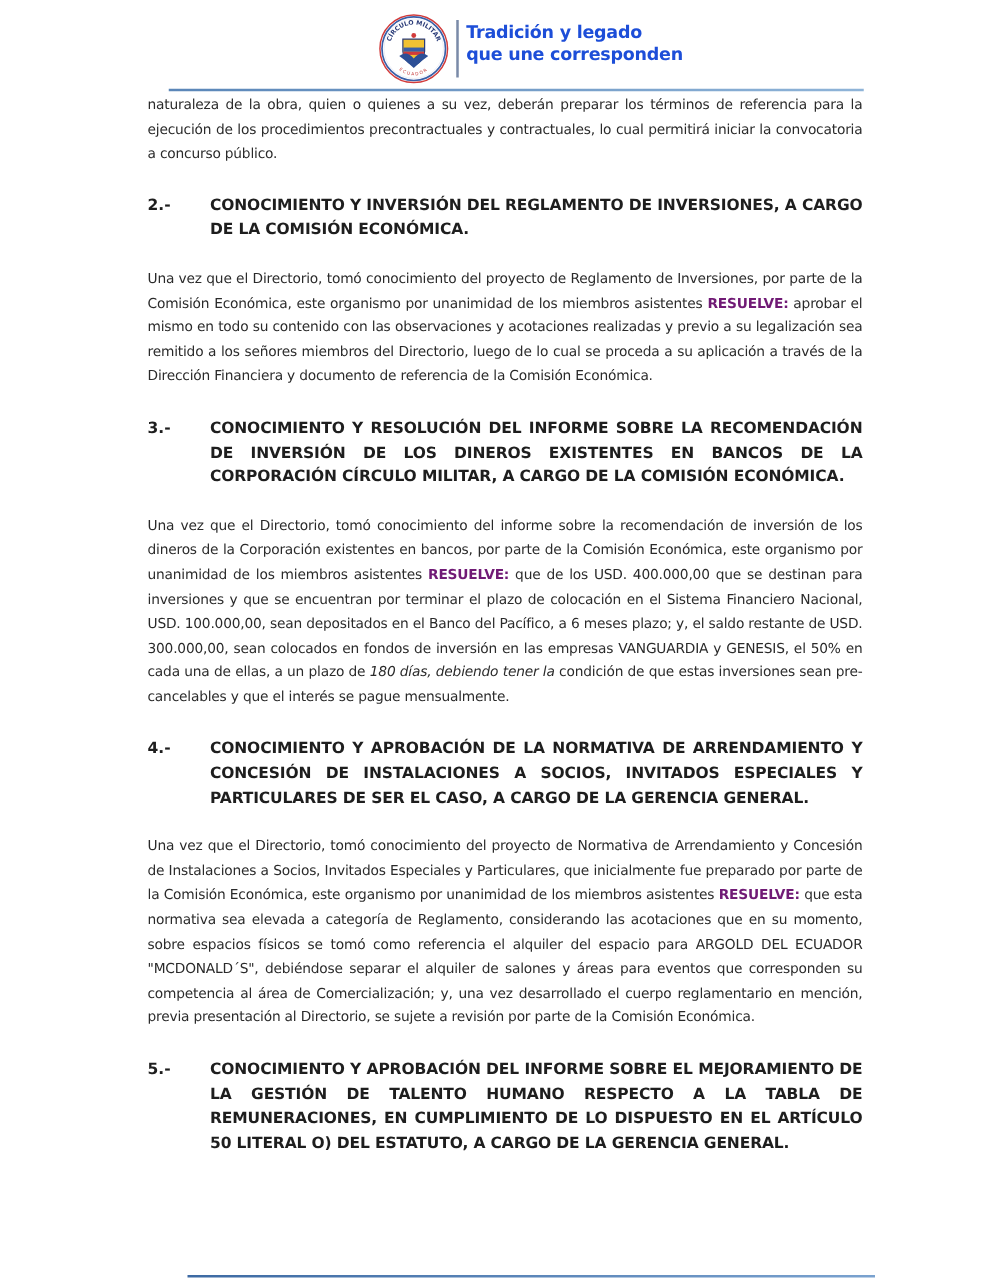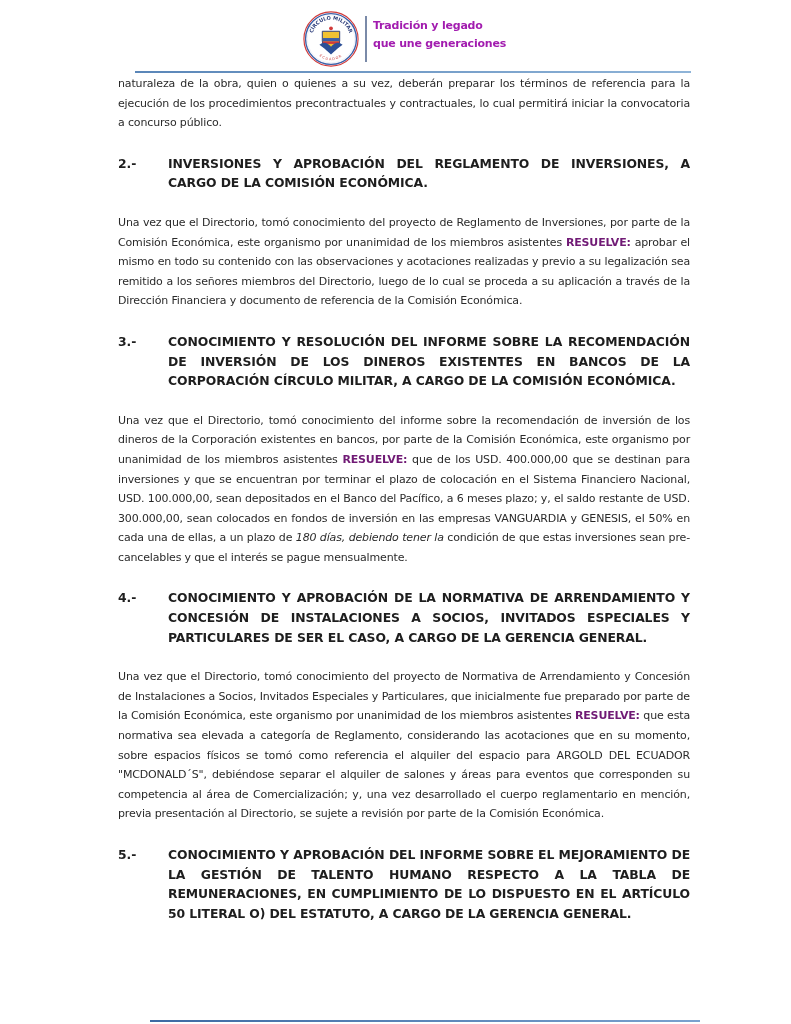--- a/index.html
+++ b/index.html
@@ -35,23 +35,23 @@
       width: 2px;
       height: 46px;
       background: #7a8aa8;
     }
     .tagline {
       position: absolute;
       left: 373px;
       top: 17px;
       font-family: "DejaVu Sans", sans-serif;
       font-weight: bold;
-      font-size: 11px;
+      font-size: 14px;
       line-height: 18px;
-      color: #a21caf;
+      color: #1d4ed8;
       letter-spacing: -0.2px;
     }
     .rule-top {
       position: absolute;
       left: 135px;
       top: 71px;
       width: 556px;
       height: 2px;
       background: linear-gradient(to right, #5a86b8, #8fb4d8);
     }
@@ -124,34 +124,34 @@
     </text>
     <path d="M21,22 L39,22 L39,32 Q39,40 30,44 Q21,40 21,32 Z" fill="#f1c232" stroke="#2c3d7a" stroke-width="1"></path>
     <rect x="21.5" y="29" width="17" height="3.5" fill="#3a5fa8"></rect>
     <rect x="21.5" y="32.5" width="17" height="2.6" fill="#d23b3b"></rect>
     <path d="M18,36 Q24,31 30,38 Q36,31 42,36 Q36,40 30,46 Q24,40 18,36 Z" fill="#2c4f96"></path>
     <circle cx="30" cy="19" r="2" fill="#d23b3b"></circle>
   </svg>
   <div class="vbar"></div>
   <div class="tagline">
     <div>Tradición y legado</div>
-    <div>que une generaciones</div>
+    <div>que une corresponden</div>
   </div>
   <div class="rule-top"></div>
 </div>
 
 <div class="content">
 
   <p class="body">naturaleza de la obra, quien o quienes a su vez, deberán preparar los términos de referencia para la ejecución de los procedimientos precontractuales y contractuales, lo cual permitirá iniciar la convocatoria a concurso público.</p>
 
   <div class="gap-lg"></div>
 
   <div class="item">
     <span class="item-num">2.-</span>
-    <div class="item-title">INVERSIONES Y APROBACIÓN DEL REGLAMENTO DE INVERSIONES, A CARGO DE LA COMISIÓN ECONÓMICA.</div>
+    <div class="item-title">CONOCIMIENTO Y INVERSIÓN DEL REGLAMENTO DE INVERSIONES, A CARGO DE LA COMISIÓN ECONÓMICA.</div>
   </div>
   <div class="gap-md"></div>
   <p class="body"><span>Una vez que el Directorio, tomó conocimiento del proyecto de Reglamento de Inversiones, por parte de la Comisión Económica, este organismo por unanimidad de los miembros asistentes </span><b>RESUELVE:</b><span> aprobar el mismo en todo su contenido con las observaciones y acotaciones realizadas y previo a su legalización sea remitido a los señores miembros del Directorio, luego de lo cual se proceda a su aplicación a través de la Dirección Financiera y documento de referencia de la Comisión Económica.</span></p>
 
   <div class="gap-lg"></div>
 
   <div class="item">
     <span class="item-num">3.-</span>
     <div class="item-title">CONOCIMIENTO Y RESOLUCIÓN DEL INFORME SOBRE LA RECOMENDACIÓN DE INVERSIÓN DE LOS DINEROS EXISTENTES EN BANCOS DE LA CORPORACIÓN CÍRCULO MILITAR, A CARGO DE LA COMISIÓN ECONÓMICA.</div>
   </div>

